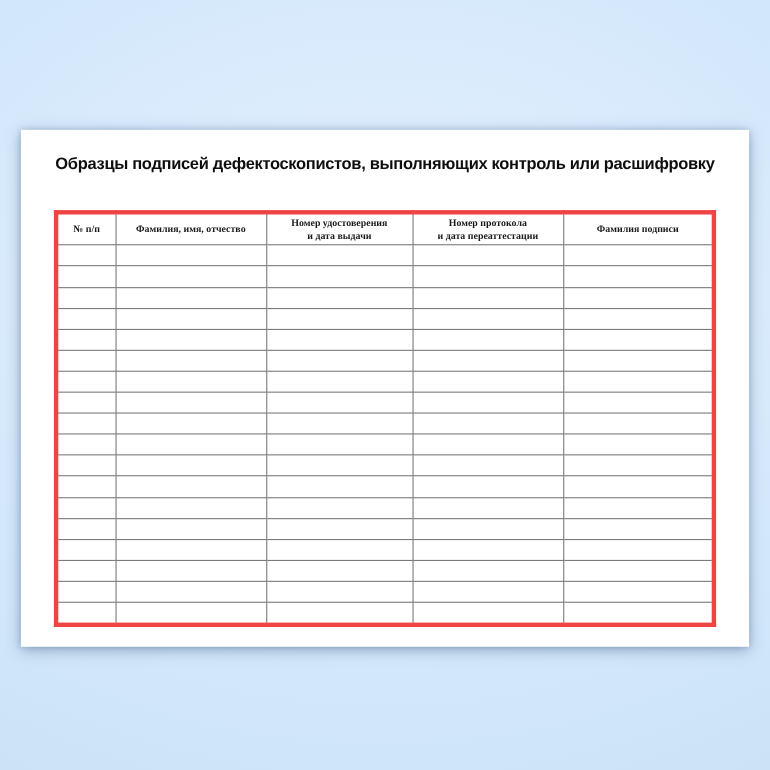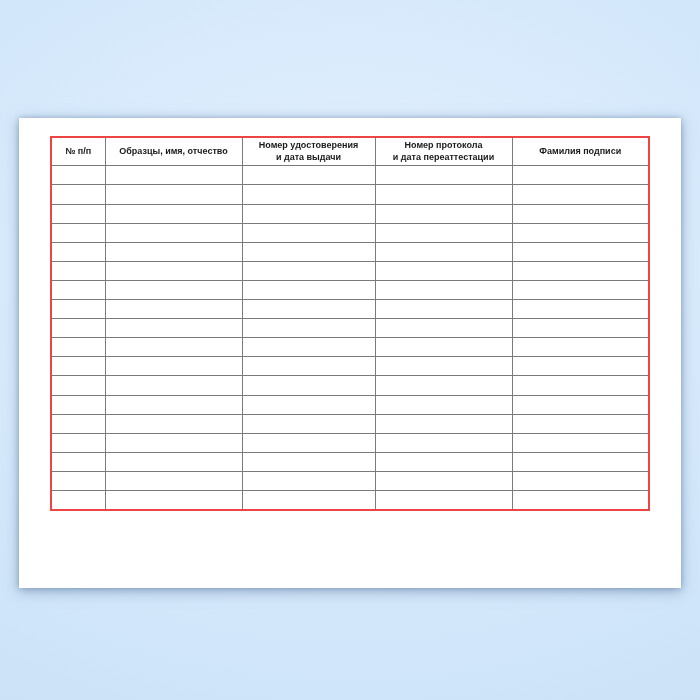--- a/index.html
+++ b/index.html
@@ -29,25 +29,26 @@
     margin: 0;
     padding: 23px 10px 0 10px;
     text-align: center;
     font-size: 15px;
     font-weight: 700;
     letter-spacing: -0.3px;
     line-height: 1.2;
     color: #0e0e0e;
   }
   table.sig-table {
-    margin: 18px auto 0 auto;
+    margin: 32px auto 0 auto;
     width: 598px;
     table-layout: fixed;
     border-collapse: collapse;
-    border: 2px solid #ef4444;
+    border: 4px solid #ef4444;
+    font-family: Liberation Serif, serif;
   }
   .sig-table th,
   .sig-table td {
     border: 1px solid #7b7b7b;
   }
   .sig-table th {
     height: 22px;
     padding: 2px 2px;
     font-size: 9px;
     font-weight: 700;
@@ -66,33 +67,34 @@
   col.c-number    { width: 54px; }
   col.c-name      { width: 137px; }
   col.c-cert      { width: 133px; }
   col.c-protocol  { width: 137px; }
   col.c-signature { width: 137px; }
 </style>
 </head>
 <body>
 
 <div class="paper">
+  <h1 class="doc-title">Образцы подписей дефектоскопистов, выполняющих контроль или расшифровку</h1>
 
   <table class="sig-table">
     <colgroup>
       <col class="c-number">
       <col class="c-name">
       <col class="c-cert">
       <col class="c-protocol">
       <col class="c-signature">
     </colgroup>
     <thead>
       <tr>
           <th>№ п/п</th>
-          <th>Образцы, имя, отчество</th>
+          <th>Фамилия, имя, отчество</th>
           <th>Номер удостоверения
 и дата выдачи</th>
           <th>Номер протокола
 и дата переаттестации</th>
           <th>Фамилия подписи</th>
         </tr>
     </thead>
     <tbody>
         <tr>
           <td></td>

